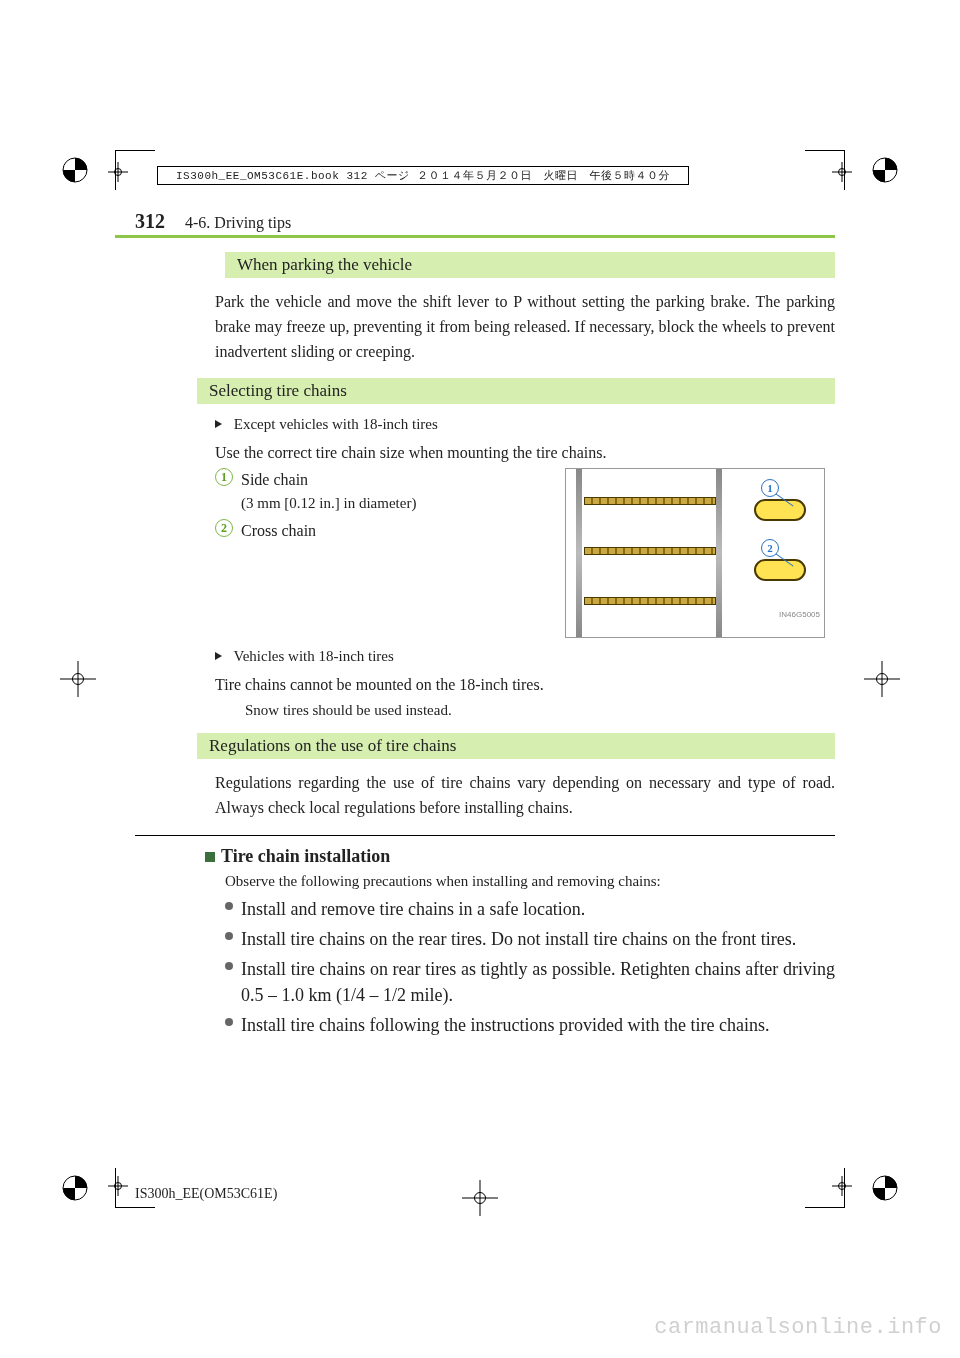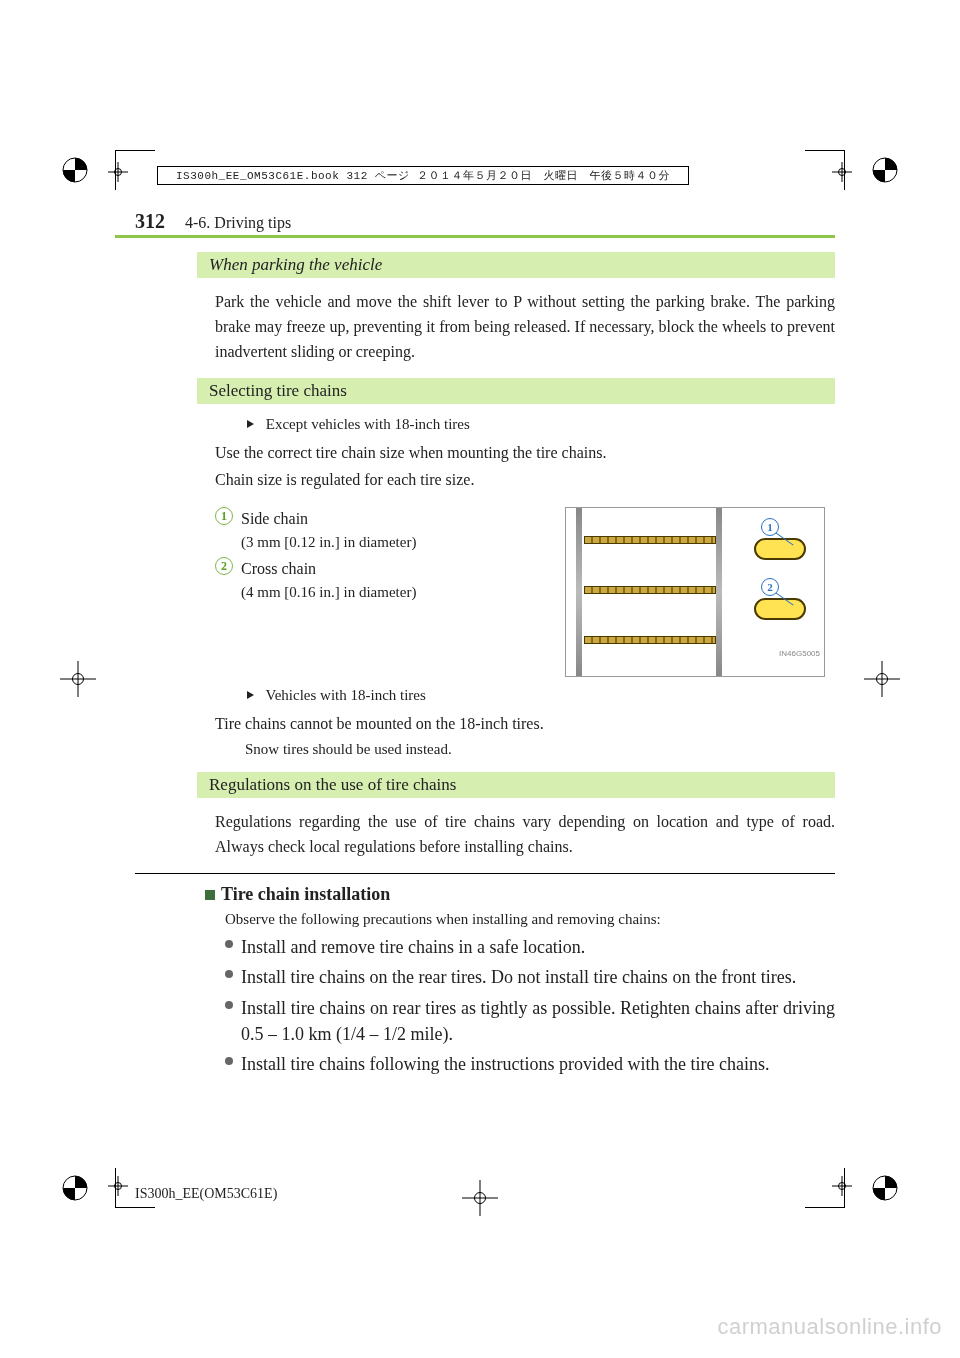--- a/index.html
+++ b/index.html
@@ -32,21 +32,21 @@
 
   .hdr-row { display:flex; align-items:baseline; gap:20px; margin-bottom:2px;}
   .hdr-row .pn { font-weight:bold; font-size:20px; }
   .hdr-row .sec { font-size:16px; }
   .hdr-rule { height:3px; background:#8ec64a; width:720px; margin-left:-20px; margin-bottom:14px;}
 
   .gh { background:#d6efb1; padding:3px 8px 3px 12px; font-size:17px; font-weight:500; margin-bottom:12px; }
 
   .para { font-size:16px; line-height:1.55; margin-left:80px; margin-bottom:14px; text-align:justify;}
 
-  .bullet-row { margin-left:112px; font-size:15px; margin-bottom:8px;}
+  .bullet-row { margin-left:80px; font-size:15px; margin-bottom:8px;}
   .bullet-row .tri { display:inline-block; width:0; height:0; border-top:4px solid transparent; border-bottom:4px solid transparent; border-left:7px solid #222; margin-right:8px; vertical-align:1px;}
 
   .two-col { display:flex; margin-left:80px; gap:20px; align-items:flex-start; margin-bottom:10px;}
   .two-col .left { flex:1; font-size:16px; line-height:1.5;}
   .two-col .right { width:270px; }
 
   .num-item { display:flex; gap:8px; margin-bottom:4px;}
   .num-item .circ-num { width:18px; height:18px; border:1px solid #7fb74a; border-radius:50%; color:#5aa022; font-size:12px; display:flex; align-items:center; justify-content:center; flex:0 0 18px; font-weight:bold;}
   .num-item .txt { flex:1; }
   .num-item .sub { display:block; margin-left:0; font-size:15px;}
@@ -73,21 +73,21 @@
 
   .sub-head { font-size:18px; font-weight:bold; margin-left:70px; margin-bottom:6px;}
   .sub-head .sq { display:inline-block; width:10px; height:10px; background:#3b6f3b; margin-right:6px; vertical-align:0;}
   .sub-para { font-size:15px; margin-left:90px; margin-bottom:6px;}
   .dot-list { margin-left:90px; font-size:18px; line-height:1.45;}
   .dot-list li { list-style:none; position:relative; padding-left:16px; margin-bottom:4px; text-align:justify;}
   .dot-list li::before { content:""; position:absolute; left:0; top:6px; width:8px; height:8px; background:#666; border-radius:50%;}
 
   .footer-model { position:absolute; left:135px; bottom:156px; font-size:14px; }
 
-  .watermark { position:absolute; right:18px; bottom:18px; font-family:Liberation Sans, sans-serif; font-size:22px; color:#d0d0d0; letter-spacing:0.5px; font-weight:500;}
+  .watermark { position:absolute; right:18px; bottom:18px; font-family:Liberation Mono, monospace; font-size:22px; color:#d0d0d0; letter-spacing:0.5px; font-weight:500;}
 </style>
 </head>
 <body>
 
 <div class="reg" style="left:60px; top:155px;">
   <svg viewBox="0 0 30 30">
       <circle cx="15" cy="15" r="12" fill="none" stroke="#000"></circle>
       <path d="M15 3 A12 12 0 0 1 27 15 L15 15 Z" fill="#000"></path>
       <path d="M15 27 A12 12 0 0 1 3 15 L15 15 Z" fill="#000"></path>
     </svg>
@@ -147,46 +147,44 @@
 </div>
 
 <div class="page">
 
   <div class="hdr-row">
     <span class="pn">312</span>
     <span class="sec">4-6. Driving tips</span>
   </div>
   <div class="hdr-rule"></div>
 
-  <div class="gh" style="margin-left:62px;font-style:italic;">When parking the vehicle</div>
+  <div class="gh" style="margin-left:90px;">When parking the vehicle</div>
   <p class="para">Park the vehicle and move the shift lever to P without setting the parking brake. The parking brake may freeze up, preventing it from being released. If necessary, block the wheels to prevent inadvertent sliding or creeping.</p>
 
   <div class="gh" style="margin-left:62px;">Selecting tire chains</div>
 
   <div class="bullet-row">
     <span class="tri"></span>
     <span>Except vehicles with 18-inch tires</span>
   </div>
   <p class="para" style="margin-bottom:2px;">Use the correct tire chain size when mounting the tire chains.</p>
-  <p class="para">Chain size is regulated for each tire size.</p>
 
   <div class="two-col">
     <div class="left">
       <div class="num-item">
         <span class="circ-num">1</span>
         <span class="txt">
           <span>Side chain</span><br>
           <span class="sub">(3 mm [0.12 in.] in diameter)</span>
         </span>
       </div>
       <div class="num-item">
         <span class="circ-num">2</span>
         <span class="txt">
           <span>Cross chain</span><br>
-          <span class="sub">(4 mm [0.16 in.] in diameter)</span>
         </span>
       </div>
     </div>
     <div class="right">
       <div class="chain-diag">
         <div class="vbar"></div>
           <div class="vbar vbar2"></div>
         <div class="hchain a"></div>
           <div class="hchain b"></div>
           <div class="hchain c"></div>
@@ -202,21 +200,21 @@
   </div>
 
   <div class="bullet-row">
     <span class="tri"></span>
     <span>Vehicles with 18-inch tires</span>
   </div>
   <p class="para" style="margin-bottom:4px;">Tire chains cannot be mounted on the 18-inch tires.</p>
   <p class="small-indent">Snow tires should be used instead.</p>
 
   <div class="gh" style="margin-left:62px;">Regulations on the use of tire chains</div>
-  <p class="para">Regulations regarding the use of tire chains vary depending on location and type of road. Always check local regulations before installing chains.</p>
+  <p class="para">Regulations regarding the use of tire chains vary depending on necessary and type of road. Always check local regulations before installing chains.</p>
 
   <hr class="hr-thin">
 
   <div class="sub-head">
     <span class="sq"></span><span>Tire chain installation</span>
   </div>
   <p class="sub-para">Observe the following precautions when installing and removing chains:</p>
   <ul class="dot-list">
     <li>Install and remove tire chains in a safe location.</li>
     <li>Install tire chains on the rear tires. Do not install tire chains on the front tires.</li>

